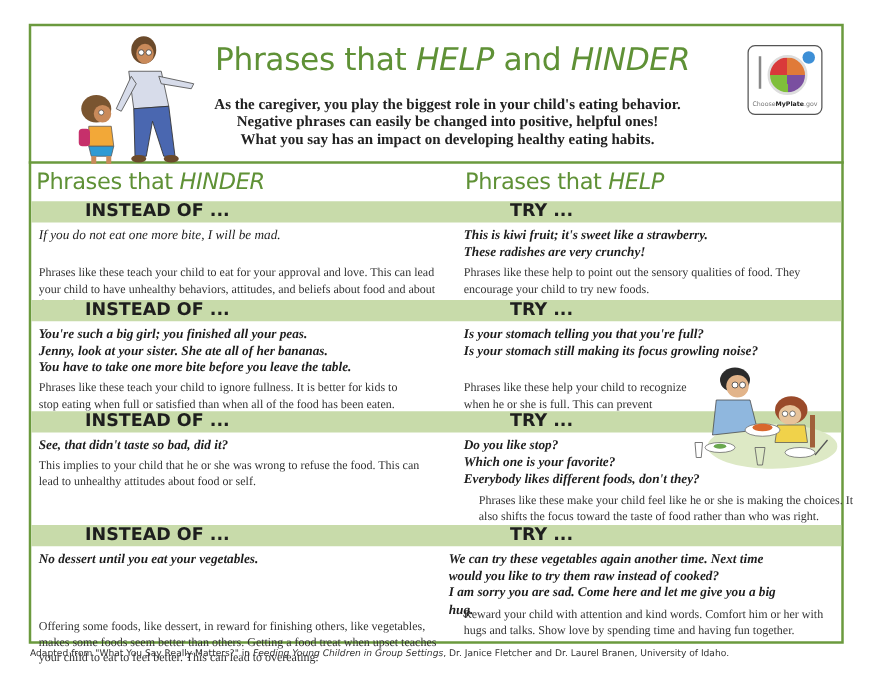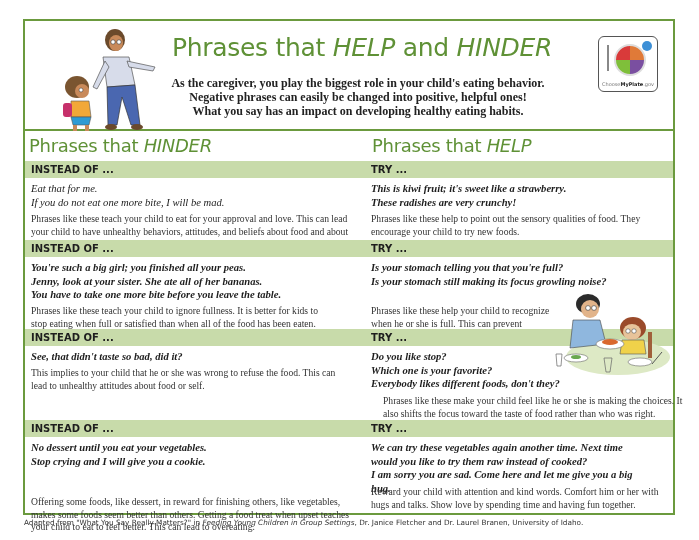--- a/index.html
+++ b/index.html
@@ -11,21 +11,21 @@
   .intro { position:absolute; left:168px; top:76px; width:380px; text-align:center; font-family:"Liberation Serif", serif; font-weight:bold; font-size:12px; line-height:14px; color:#222; }
   .logo { position:absolute; left:598px; top:36px; width:58px; height:54px; border:1px solid #555; border-radius:6px; background:#fff; }
   .logo .plate { position:absolute; left:15px; top:7px; width:28px; height:28px; border-radius:50%; background:conic-gradient(#e07a38 0 25%, #7a4fa0 25% 50%, #7fbf3a 50% 75%, #d93a3a 75% 100%); border:2px solid #ddd; }
   .logo .cup { position:absolute; left:43px; top:4px; width:10px; height:10px; border-radius:50%; background:#3d8fd6; }
   .logo .fork { position:absolute; left:8px; top:8px; width:2px; height:26px; background:#888; }
   .logo .caption { position:absolute; left:0; bottom:4px; width:100%; text-align:center; font-family:"DejaVu Sans", sans-serif; font-size:5px; color:#777; }
   .logo .caption b { color:#222; }
   .illus { position:absolute; }
   .col-heading { position:absolute; font-family:"DejaVu Sans", sans-serif; font-size:18px; color:#5f9136; white-space:nowrap; letter-spacing:-0.3px; }
   .bar { position:absolute; left:25px; width:648px; height:17px; background:#c8dbaa; }
-  .bar-label { position:absolute; font-family:"DejaVu Sans", sans-serif; font-weight:bold; font-size:10px; color:#1e1e1e; line-height:17px; }
+  .bar-label { position:absolute; font-family:"DejaVu Sans", sans-serif; font-weight:bold; font-size:14px; color:#1e1e1e; line-height:17px;margin-left:37px; }
   .phrases { position:absolute; font-family:"Liberation Serif", serif; font-style:italic; font-size:10.6px; line-height:13.5px; color:#1d1d1d; }
   .phrases.bold { font-weight:bold; }
   .expl { position:absolute; font-family:"Liberation Serif", serif; font-size:9.6px; line-height:12.5px; color:#333; }
   .credit { position:absolute; left:24px; top:518px; font-family:"DejaVu Sans", sans-serif; font-size:7.3px; color:#333; white-space:nowrap; }
   .credit i { font-style:italic; }
 </style>
 </head>
 <body>
 
 <div class="frame"></div>
@@ -70,21 +70,20 @@
 </div>
 
 <div class="col-heading" style="left:29px;top:135px;"><span>Phrases that </span><i>HINDER</i></div>
 <div class="col-heading" style="left:372px;top:135px;"><span>Phrases that </span><i>HELP</i></div>
 
 <div class="bar" style="top:161px;"></div>
 <div class="bar-label" style="left:31px;top:161px;">INSTEAD OF ...</div>
 <div class="bar-label" style="left:371px;top:161px;">TRY ...</div>
 
 <div class="phrases" style="left:31px;top:182px;width:320px;">
-  <div>Eat that for me.</div>
   <div>If you do not eat one more bite, I will be mad.</div>
 </div>
 <div class="expl" style="left:31px;top:213px;width:325px;">Phrases like these teach your child to eat for your approval and love. This can lead your child to have unhealthy behaviors, attitudes, and beliefs about food and about themselves.</div>
 
 <div class="phrases bold" style="left:371px;top:182px;width:295px;">
   <div>This is kiwi fruit; it's sweet like a strawberry.</div>
   <div>These radishes are very crunchy!</div>
 </div>
 <div class="expl" style="left:371px;top:213px;width:295px;">Phrases like these help to point out the sensory qualities of food. They encourage your child to try new foods.</div>
 
@@ -146,23 +145,22 @@
   <path d="M56 66 L64 66 L62 80 L58 80 Z" fill="none" stroke="#666" stroke-width="0.7"></path>
   <line x1="104" y1="72" x2="114" y2="60" stroke="#555" stroke-width="1"></line>
 </svg>
 
 <div class="bar" style="top:420px;"></div>
 <div class="bar-label" style="left:31px;top:420px;">INSTEAD OF ...</div>
 <div class="bar-label" style="left:371px;top:420px;">TRY ...</div>
 
 <div class="phrases bold" style="left:31px;top:441px;width:320px;">
   <div>No dessert until you eat your vegetables.</div>
-  <div>Stop crying and I will give you a cookie.</div>
 </div>
 <div class="expl" style="left:31px;top:496px;width:320px;">Offering some foods, like dessert, in reward for finishing others, like vegetables, makes some foods seem better than others. Getting a food treat when upset teaches your child to eat to feel better. This can lead to overeating.</div>
 
-<div class="phrases bold" style="left:371px;top:441px;width:265px;">
+<div class="phrases bold" style="left:359px;top:441px;width:265px;">
   <div>We can try these vegetables again another time. Next time would you like to try them raw instead of cooked?</div>
   <div>I am sorry you are sad. Come here and let me give you a big hug.</div>
 </div>
 <div class="expl" style="left:371px;top:486px;width:300px;">Reward your child with attention and kind words. Comfort him or her with hugs and talks. Show love by spending time and having fun together.</div>
 
 <div class="credit"><span>Adapted from "What You Say Really Matters?" in </span><i>Feeding Young Children in Group Settings</i><span>, Dr. Janice Fletcher and Dr. Laurel Branen, University of Idaho.</span></div>
 
 </body></html>

